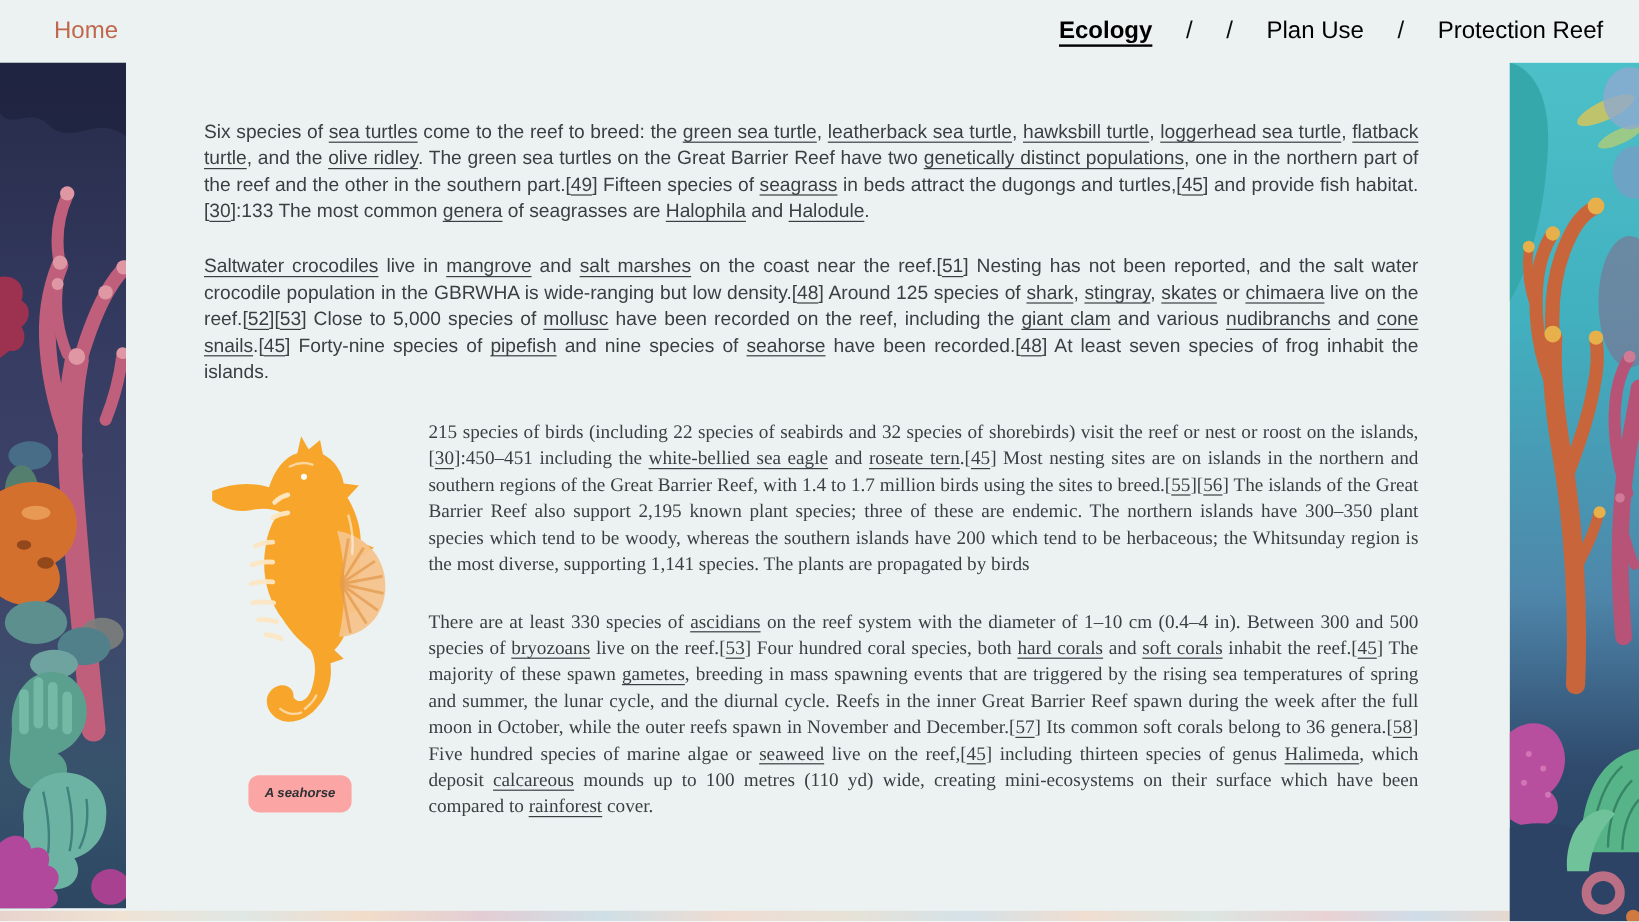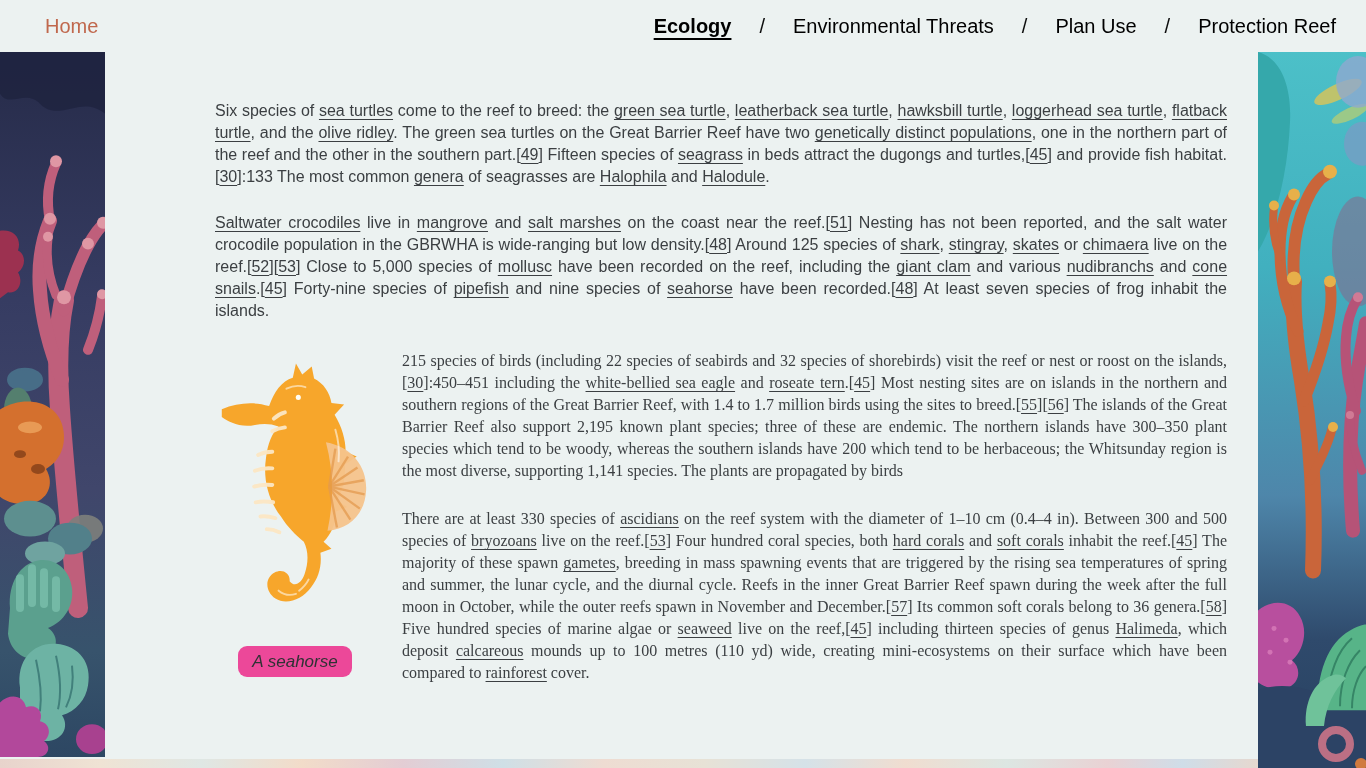--- a/index.html
+++ b/index.html
@@ -22,48 +22,47 @@
   .reef-left  { position:absolute; left:0;  top:52px; width:105px; height:705px; z-index:2; }
   .reef-right { position:absolute; right:0; top:52px; width:108px; height:716px; z-index:2; }
   .reef-left svg, .reef-right svg { display:block; width:100%; height:100%; }
   .bottom-strip { position:absolute; left:0; bottom:0; width:1258px; height:9px; z-index:1;
     background:linear-gradient(90deg,#e8d3cc 0%,#efe3d4 8%,#dfe7e4 16%,#f2dcc9 24%,
       #e3cdd4 32%,#cfdfe6 40%,#eedcd2 48%,#e7e2d6 56%,#d5e2e8 64%,#f0ddd0 72%,
       #dce6e2 80%,#e9d2d4 88%,#cfdde8 94%,#e6d8cf 100%); }
 
   
   .content { position:absolute; left:170px; top:100px; width:1012px;
-             color:#3b3f42; font-size:16px; line-height:22px; text-align:justify; z-index:3;margin-left:45px; }
+             color:#3b3f42; font-size:16px; line-height:22px; text-align:justify; z-index:3; }
   .content p { margin:0; }
   .para-1 { margin-bottom:24px !important; }
   .para-2 { margin-bottom:28px !important; }
   .link { text-decoration:underline; text-decoration-thickness:1px;
           text-underline-offset:2.5px; cursor:pointer; }
 
   .figure-block { display:flex; align-items:flex-start; }
   .fig-col { flex:0 0 187px; }
   .fig-inner { width:160px; text-align:center; }
   .seahorse-svg { display:block; width:150px; height:284px; margin:4px 0 0 2px; }
-  .caption { display:inline-block; margin-top:8px; background:#ec4899; color:#2f3234;
-             font-style:italic; font-size:17px; line-height:21px; padding:5px 14px;
-             border-radius:9px; }
+  .caption { display:inline-block; margin-top:8px; background:#fca5a5; color:#2f3234;
+             font-style:italic; font-size:11px; line-height:21px; padding:5px 14px;
+             border-radius:9px;font-weight:bold; }
   .text-col { flex:1;font-family:Liberation Serif, serif; }
   .para-3 { margin-bottom:26px !important; }
 </style>
 </head>
 <body>
 
 <div class="page">
 
   <div class="navbar">
     <span class="nav-home nav-link">Home</span>
     <div class="nav-right">
       <span class="nav-link active">Ecology</span>
       <span class="nav-sep">/</span>
-      <span class="nav-link">Environmental Threats</span>
       <span class="nav-sep">/</span>
       <span class="nav-link">Plan Use</span>
       <span class="nav-sep">/</span>
       <span class="nav-link">Protection Reef</span>
     </div>
   </div>
 
   <div class="reef-left">
     <svg viewBox="0 0 105 710" preserveAspectRatio="none">
       <defs>

